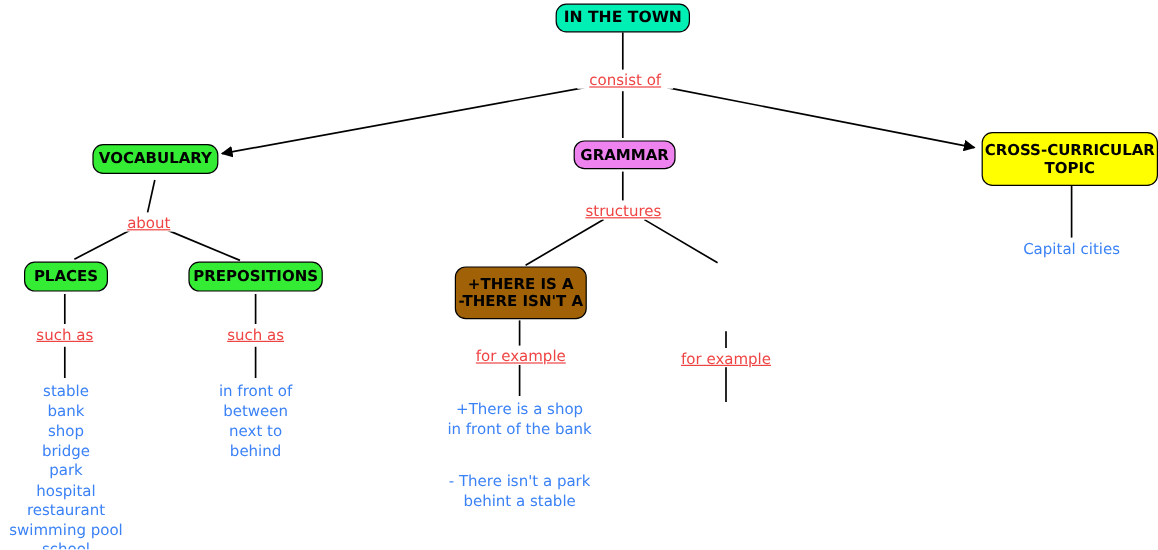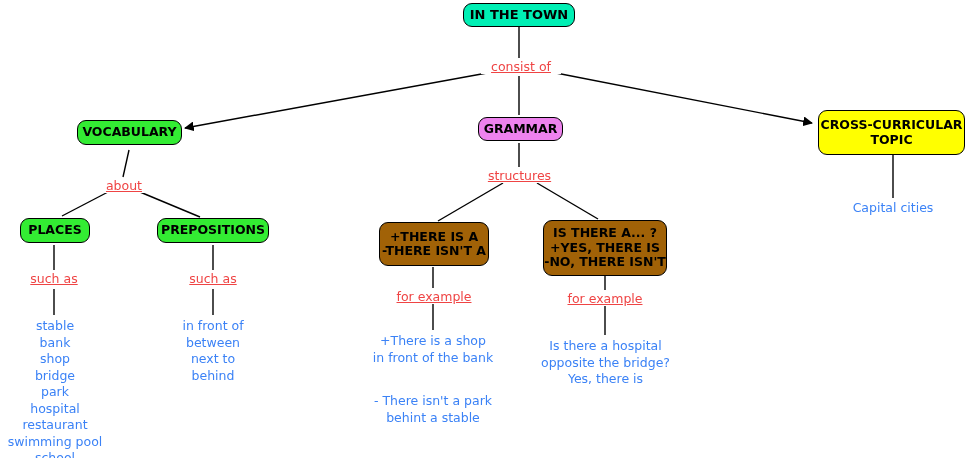--- a/index.html
+++ b/index.html
@@ -117,23 +117,20 @@
   <div class="node yellow" style="left:818px; top:110px; width:147px; height:45px; font-size:12.5px; font-weight:bold;">CROSS-CURRICULAR
 TOPIC</div>
 
   <div class="node green" style="left:20px; top:218px; width:70px; height:25px; font-size:12.5px; font-weight:bold;">PLACES</div>
 
   <div class="node green" style="left:157px; top:218px; width:112px; height:25px; font-size:12.5px; font-weight:bold;">PREPOSITIONS</div>
 
   <div class="node magenta" style="left:379px; top:222px; width:110px; height:44px; font-size:12.5px; font-weight:bold;">+THERE IS A
 -THERE ISN'T A</div>
 
-  <div class="node magenta" style="left:543px; top:220px; width:124px; height:56px; font-size:12.5px; font-weight:bold;">IS THERE A... ?
-+YES, THERE IS
--NO, THERE ISN'T</div>
 
   <div class="linklabel" style="left:481px; top:59px; width:80px; font-size:12.5px;">consist of</div>
 
   <div class="linklabel" style="left:93px; top:178px; width:62px; font-size:12.5px;">about</div>
 
   <div class="linklabel" style="left:477px; top:168px; width:85px; font-size:12.5px;">structures</div>
 
   <div class="linklabel" style="left:18px; top:271px; width:72px; font-size:12.5px;">such as</div>
 
   <div class="linklabel" style="left:177px; top:271px; width:72px; font-size:12.5px;">such as</div>
@@ -156,19 +153,16 @@
 between
 next to
 behind</div>
 
   <div class="leaftext" style="left:354px; top:333px; width:158px; font-size:12.5px;">+There is a shop
 in front of the bank</div>
 
   <div class="leaftext" style="left:354px; top:393px; width:158px; font-size:12.5px;">- There isn't a park
 behint a stable</div>
 
-  <div class="leaftext" style="left:528px; top:338px; width:155px; font-size:12.5px;">Is there a hospital
-opposite the bridge?
-Yes, there is</div>
 
   <div class="leaftext" style="left:833px; top:200px; width:120px; font-size:12.5px;">Capital cities</div>
 
 </div>
 
 </body></html>

